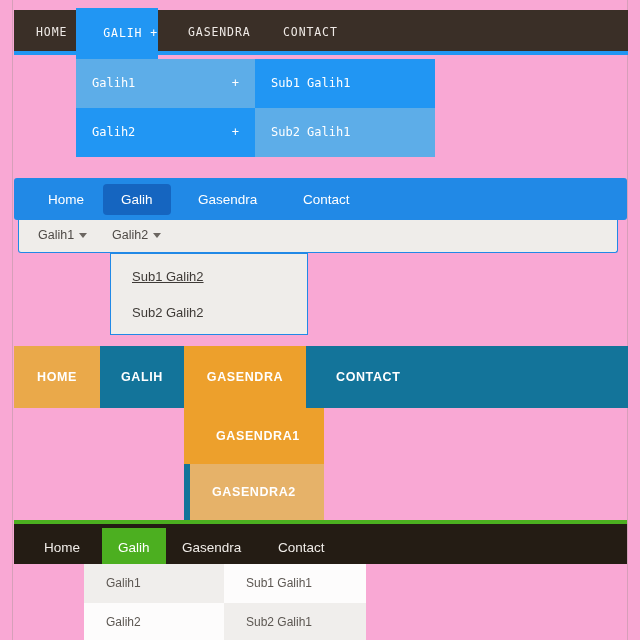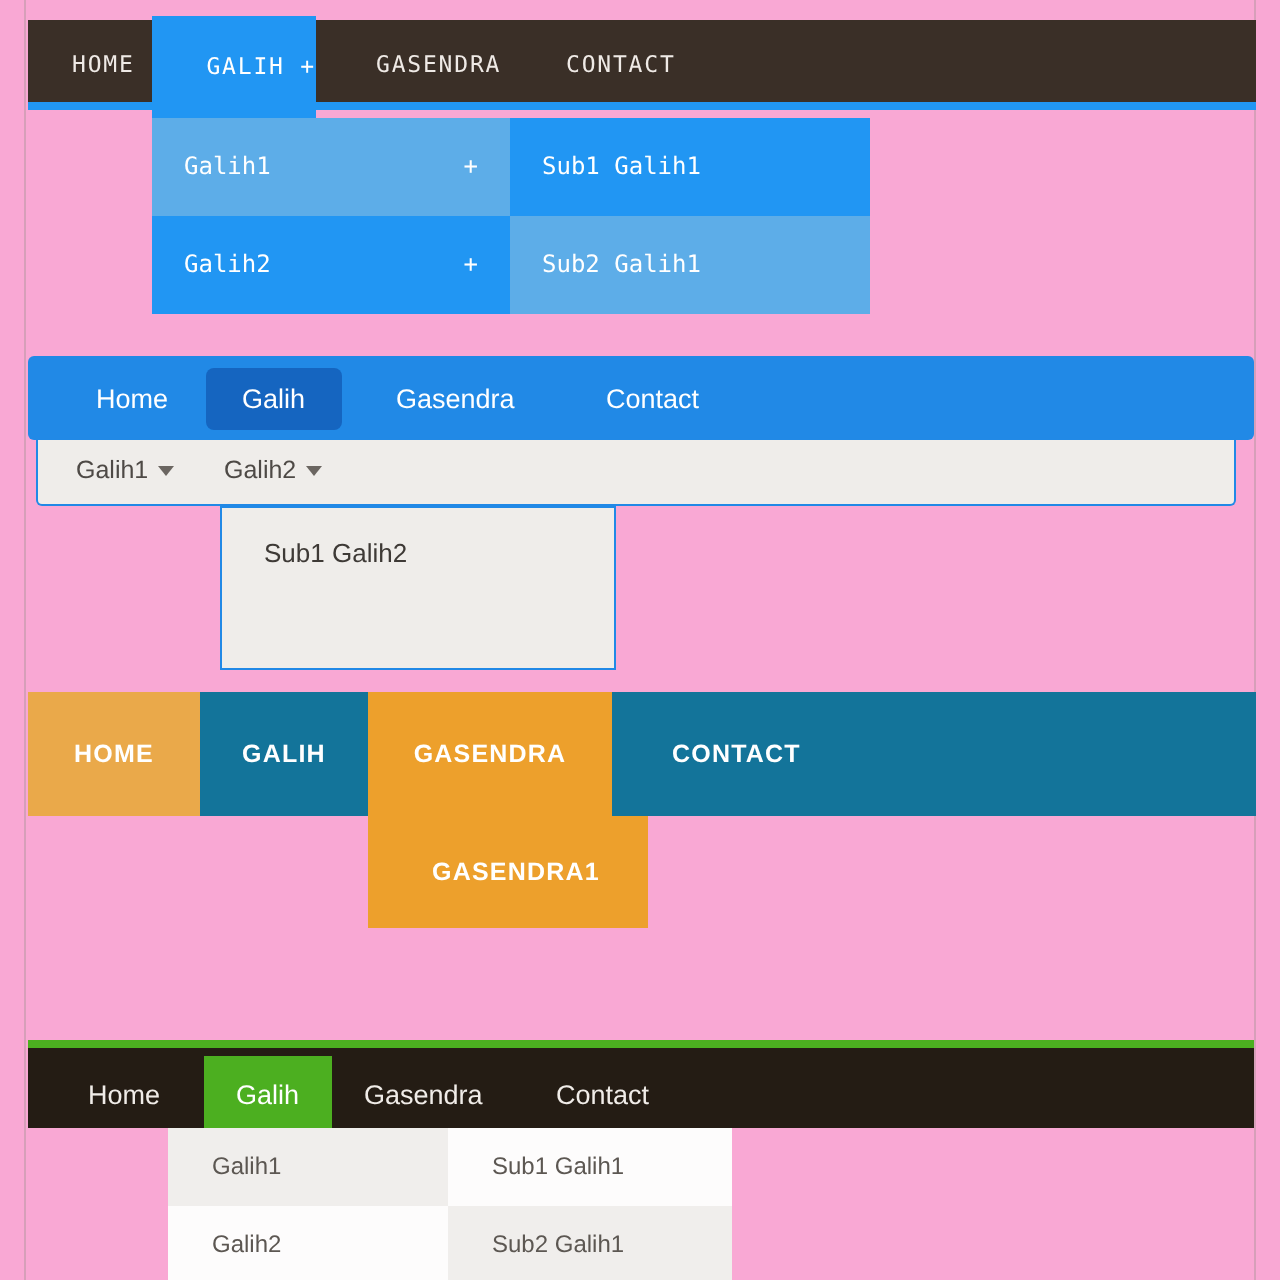--- a/index.html
+++ b/index.html
@@ -90,21 +90,21 @@
     border-top: 5px solid #6b6661;
   }
   .s2-panel {
     position: absolute; left: 110px; top: 83px; width: 198px; height: 82px;
     background: #efedea; border: 1px solid #2189e6;
   }
   .s2-panel-item {
     height: 36px; line-height: 36px; padding: 0 21px;
     color: #3e3a36; font-size: 13px; white-space: nowrap;
   }
-  .s2-panel-item.first { margin-top: 5px; }
+  .s2-panel-item.first { margin-top: 5px; text-decoration: underline; }
 
   
   .sec3 { position: absolute; left: 0; top: 340px; width: 640px; height: 172px; }
   .s3-bar { position: absolute; left: 14px; top: 6px; width: 614px; height: 62px; }
   .s3-item {
     position: absolute; top: 0; height: 62px; line-height: 62px;
     color: #fff; font-size: 12.5px; font-weight: bold; letter-spacing: .6px;
     text-align: center; white-space: nowrap;
   }
   .s3-home     { left: 0;    width: 86px;  background: #eaa94a; }
@@ -192,32 +192,34 @@
       <div class="s2-sub-item s2-sub-1">
         <span>Galih1</span><span class="caret"></span>
       </div>
       <div class="s2-sub-item s2-sub-2">
         <span>Galih2</span><span class="caret"></span>
       </div>
     </div>
 
     <div class="s2-panel">
       <div class="s2-panel-item first">Sub1 Galih2</div>
+      <div class="s2-panel-item">Sub2 Galih2</div>
     </div>
   </div>
 
   <div class="sec3">
     <div class="s3-bar">
       <div class="s3-item s3-home">HOME</div>
       <div class="s3-item s3-galih">GALIH</div>
       <div class="s3-item s3-gasendra">GASENDRA</div>
       <div class="s3-item s3-contact">CONTACT</div>
     </div>
     <div class="s3-drop">
       <div class="s3-drop-item s3-d1">GASENDRA1</div>
+      <div class="s3-drop-item s3-d2">GASENDRA2</div>
     </div>
   </div>
 
   <div class="sec4">
     <div class="s4-bar">
       <div class="s4-item s4-home">Home</div>
       <div class="s4-item s4-galih">Galih</div>
       <div class="s4-item s4-gasendra">Gasendra</div>
       <div class="s4-item s4-contact">Contact</div>
     </div>

